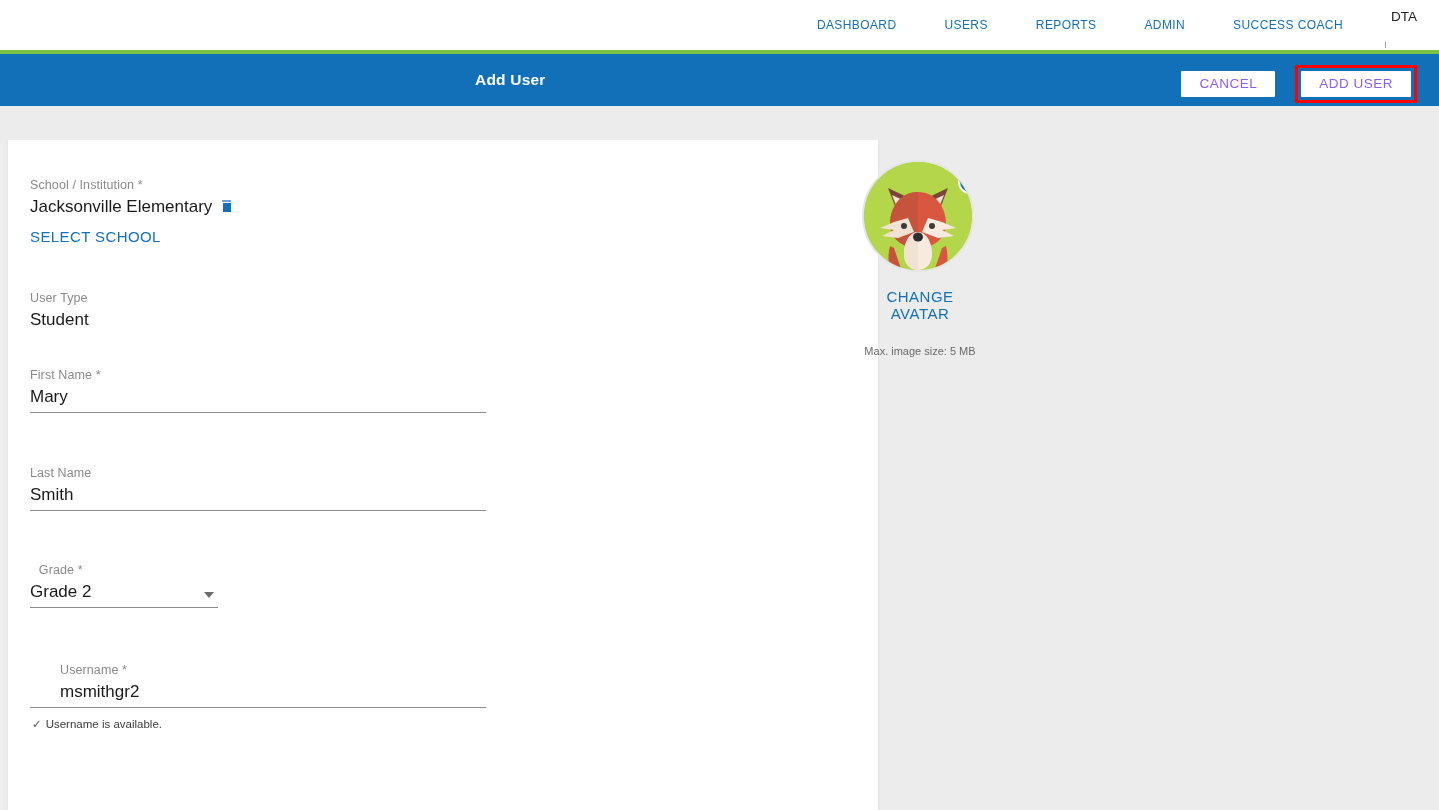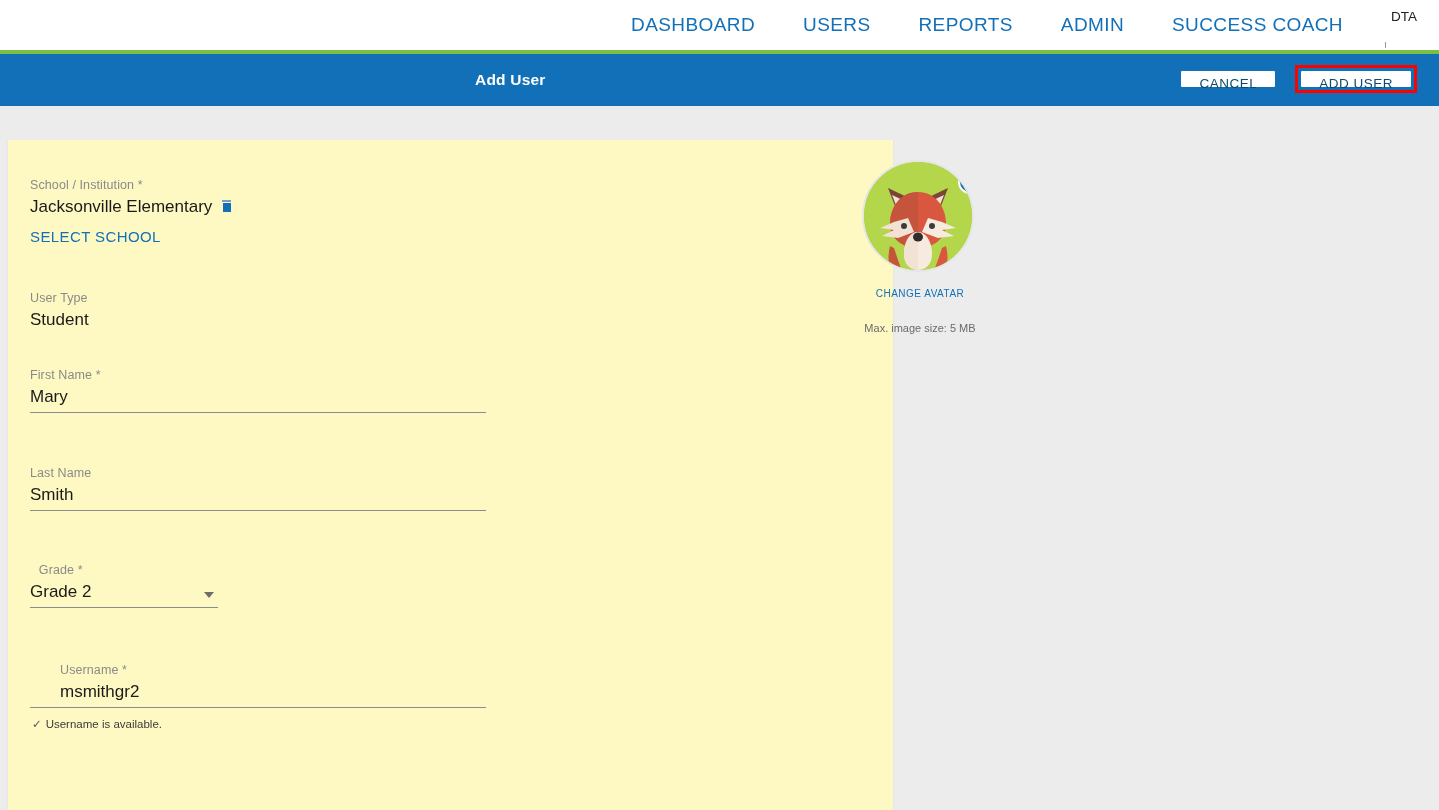--- a/index.html
+++ b/index.html
@@ -15,21 +15,21 @@
   .topnav{
     position:absolute;left:0;top:0;width:1439px;height:50px;
     background:#ffffff;
   }
   .nav-items{
     position:absolute;right:0;top:0;height:50px;
     display:flex;align-items:center;
   }
   .nav-link{
     color:#1270b8;
-    font-size:19px;
+    font-size:12px;
     letter-spacing:.4px;
     font-weight:400;
     padding:0 24px;
     line-height:50px;
     cursor:pointer;
     white-space:nowrap;
   }
   .nav-user{
     color:#222222;
     font-size:13.5px;
@@ -58,42 +58,41 @@
     position:absolute;left:475px;top:0;line-height:52px;
     color:#ffffff;font-size:15.5px;font-weight:bold;
     letter-spacing:.2px;
   }
   .btn-group{
     position:absolute;right:22px;top:11px;
     display:flex;align-items:center;gap:20px;
   }
   .flatbtn{
     background:#ffffff;border:none;
-    color:#0c4a6e;
+    color:#8b5cf6;
     font-family:"Liberation Sans", sans-serif;
     font-size:13.5px;letter-spacing:.5px;
-    padding:0 18px;height:16px;line-height:26px;
+    padding:0 18px;height:26px;line-height:26px;
     cursor:pointer;
     border-radius:1px;
   }
   .highlight-wrap{
     border:3px solid #ff0000;
     padding:3px;
     display:inline-block;
     line-height:0;
     background:#1270b8;
   }
 
   
   .card{
     position:absolute;left:8px;top:140px;
     width:870px;height:670px;
-    background:#fef9c3;
+    background:#ffffff;
     box-shadow:0 1px 2px rgba(0,0,0,.07);
-    padding-left:15px;
   }
 
   .field{position:absolute;}
   .flabel{
     color:#8a8a8a;
     font-size:12.5px;
     letter-spacing:.1px;
     white-space:nowrap;
   }
   .fvalue{
@@ -170,21 +169,21 @@
     z-index:4;
   }
   .avatar-x:before,.avatar-x:after{
     content:"";position:absolute;left:4.5px;top:9px;
     width:11px;height:2px;background:#ffffff;border-radius:1px;
   }
   .avatar-x:before{transform:rotate(45deg);}
   .avatar-x:after{transform:rotate(-45deg);}
   .change-avatar{
     text-align:center;margin-top:16px;
-    color:#1270b8;font-size:10px;letter-spacing:.5px;cursor:pointer;
+    color:#1270b8;font-size:15px;letter-spacing:.5px;cursor:pointer;
   }
   .maxsize{
     text-align:center;margin-top:23px;
     color:#6a6a6a;font-size:11px;
   }
 </style>
 </head>
 <body>
 
 <div class="topnav">

